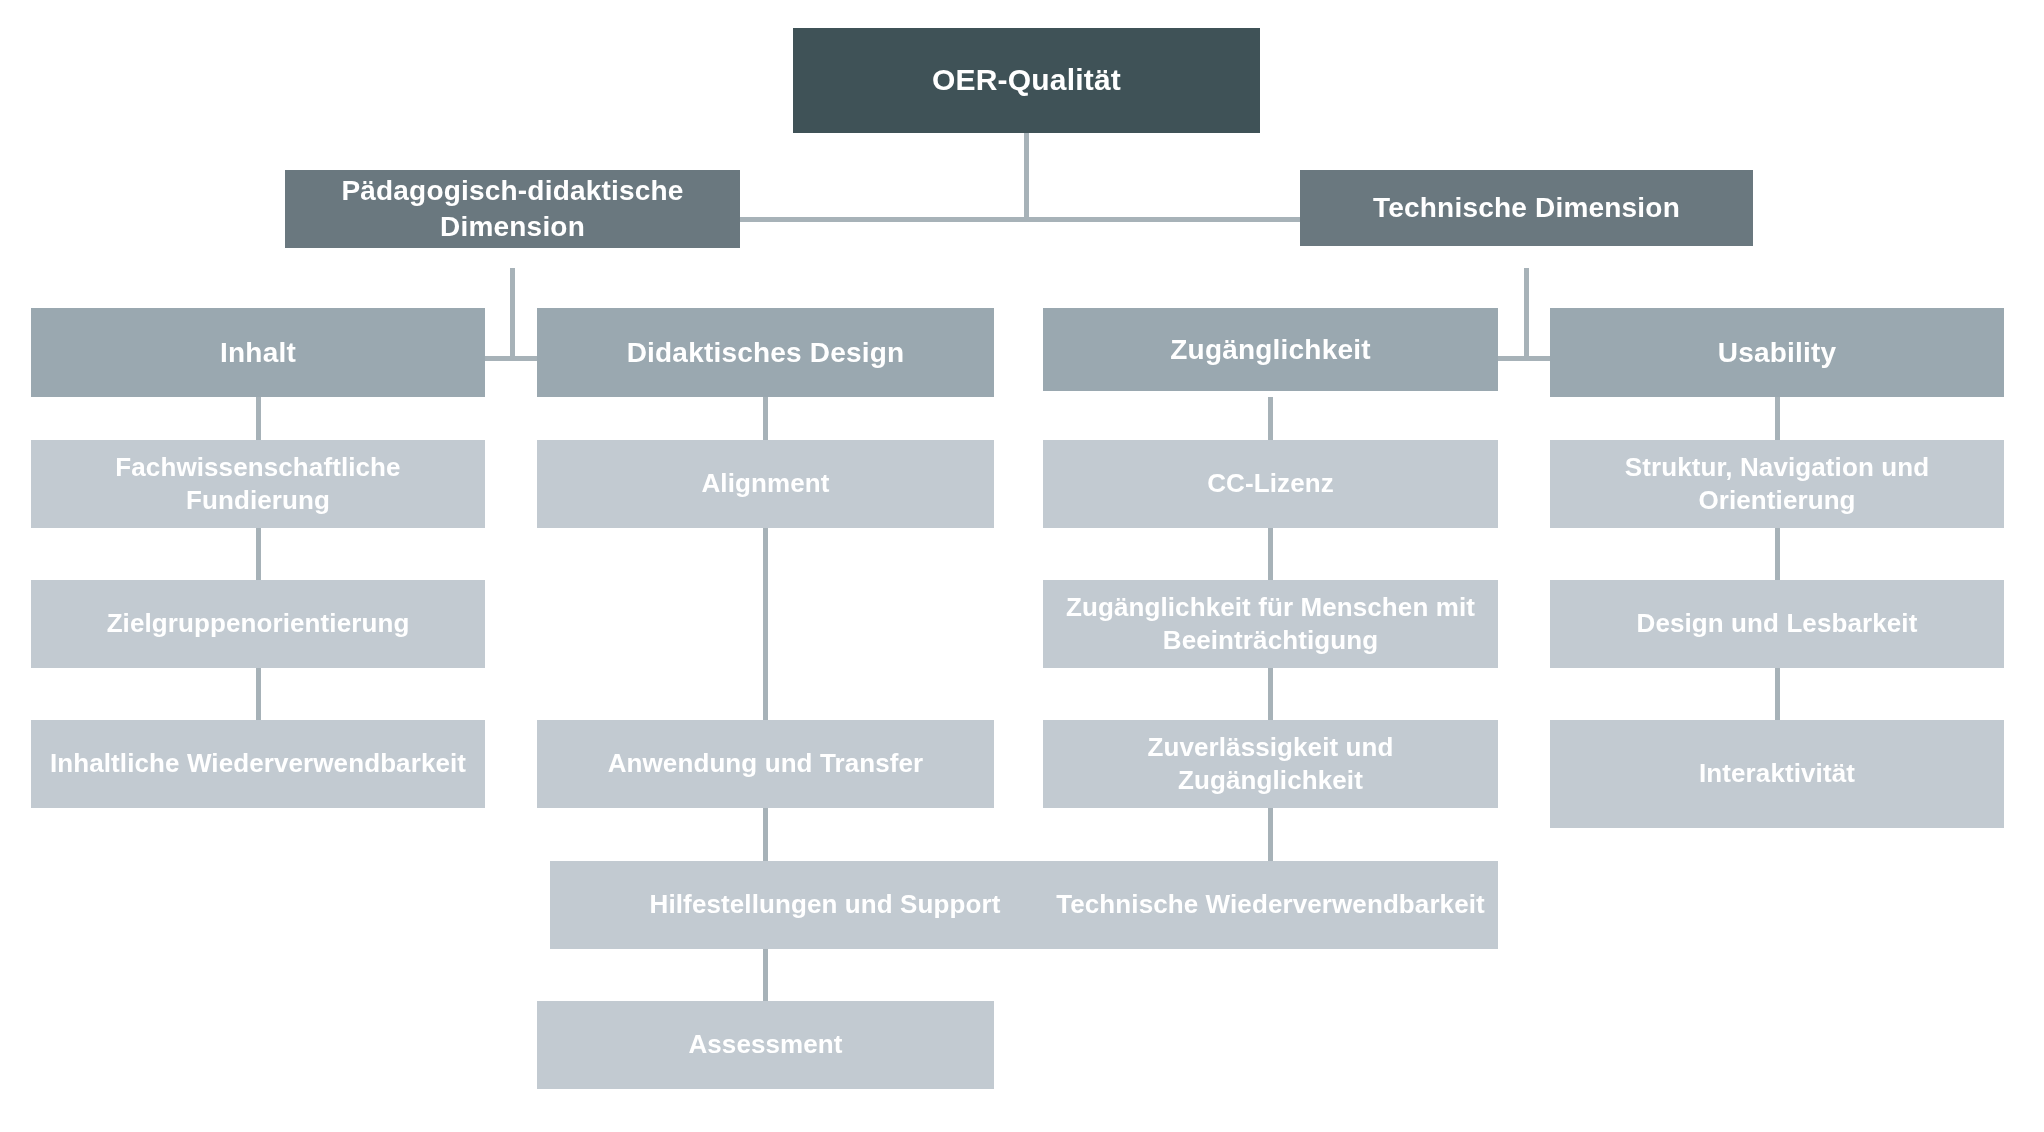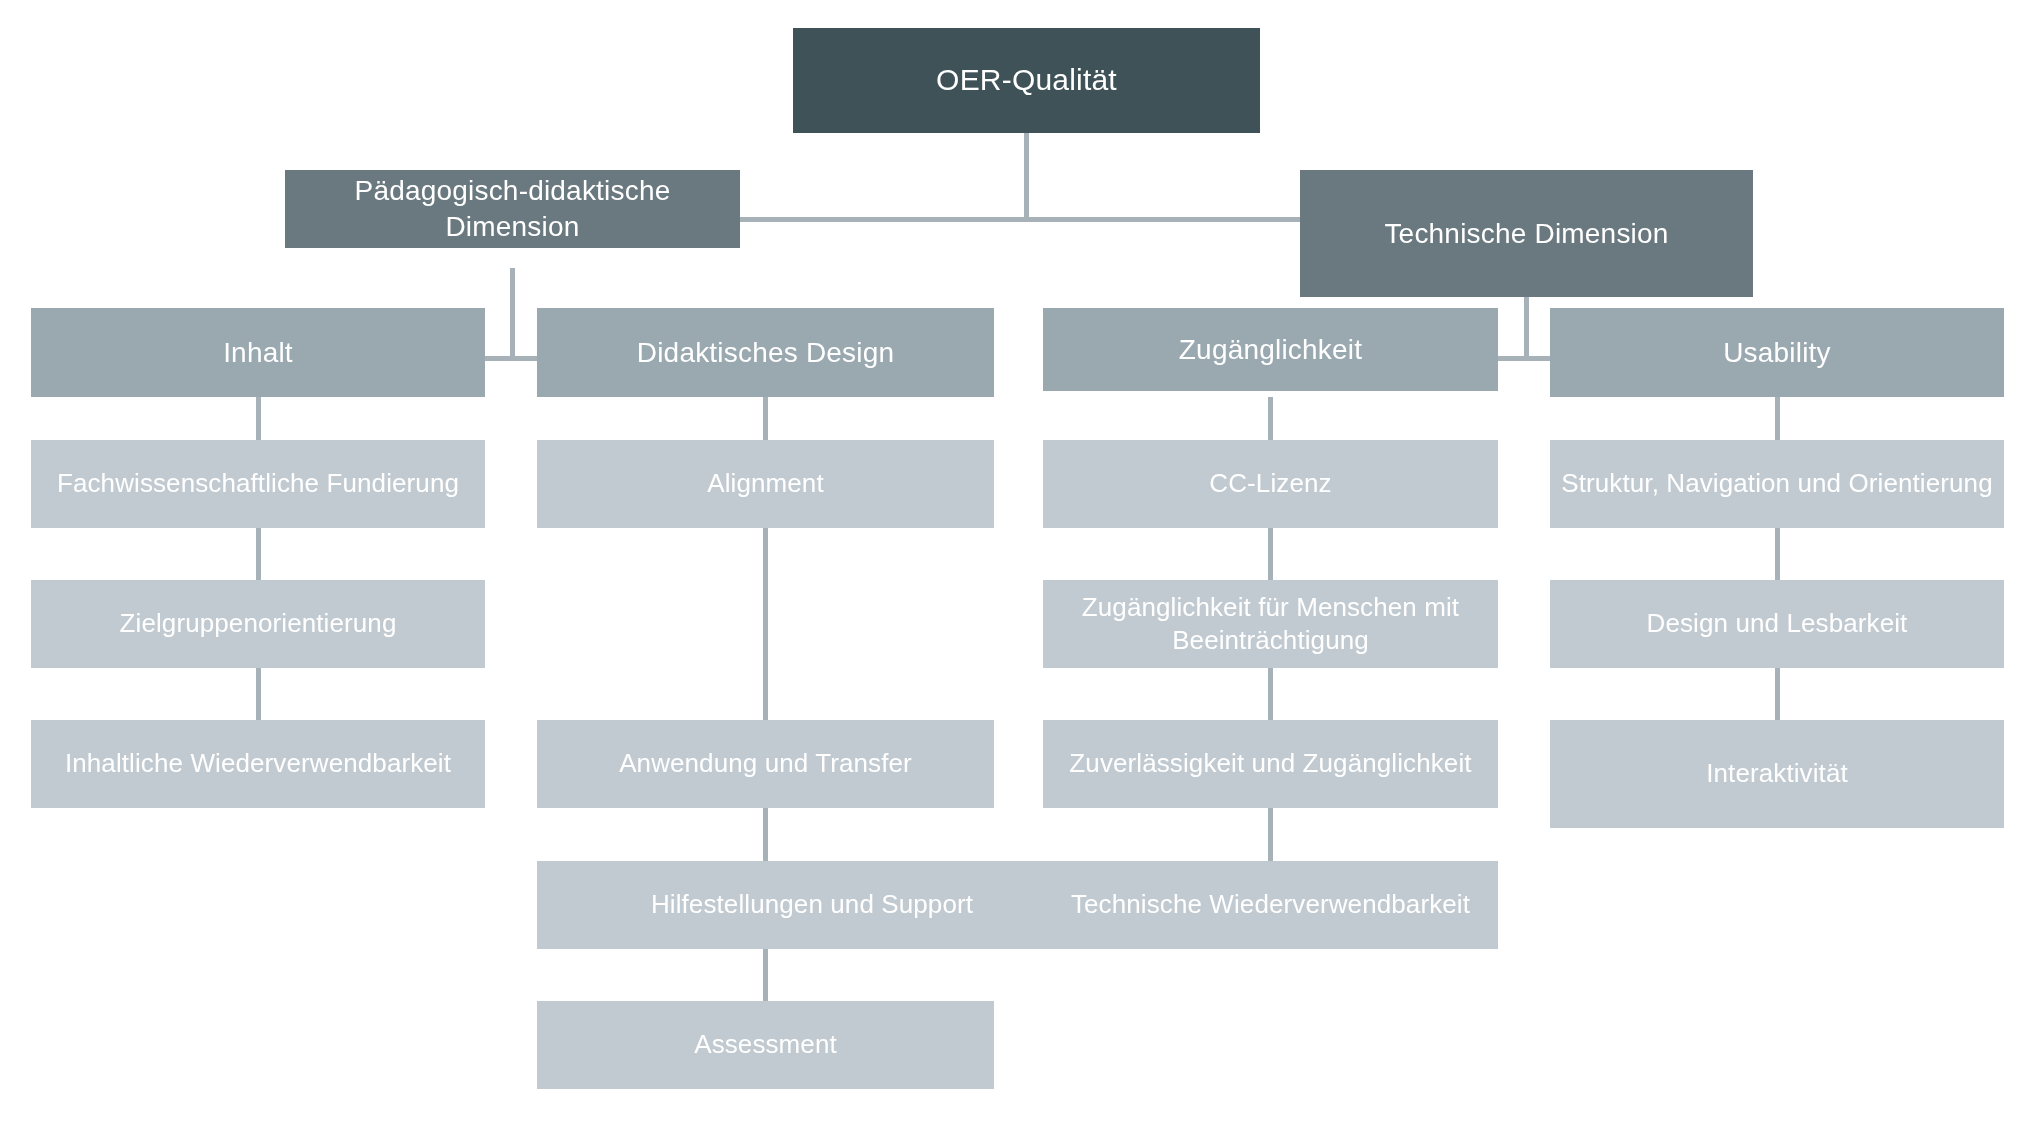--- a/index.html
+++ b/index.html
@@ -15,21 +15,21 @@
     font-family: "Liberation Sans", sans-serif;
     overflow: hidden;
   }
   .node {
     position: absolute;
     display: flex;
     align-items: center;
     justify-content: center;
     text-align: center;
     color: #ffffff;
-    font-weight: normal;
+    font-weight: bold;
     line-height: 1.28;
     box-sizing: border-box;
     padding: 12px 10px;
     z-index: 2;
     white-space: pre-line;
   }
   .lvl1 { background: #3f5257; font-size: 30px; letter-spacing: 0.2px; }
   .lvl2 { background: #6a787f; font-size: 28px; letter-spacing: 0.2px; }
   .lvl3 { background: #9aa8b0; font-size: 28px; letter-spacing: 0.2px; }
   .lvl4 { background: #c2cad1; font-size: 26px; letter-spacing: 0.1px; }
@@ -57,34 +57,34 @@
   <div class="conn h" style="left:1268px; top:356px; width:510px;"></div>
 
   <div class="conn v" style="left:256px; top:397px; height:383px;"></div>
   <div class="conn v" style="left:763px; top:397px; height:659px;"></div>
   <div class="conn v" style="left:1268px; top:397px; height:521px;"></div>
   <div class="conn v" style="left:1775px; top:397px; height:383px;"></div>
 
   <div class="node lvl1" style="left:793px; top:28px; width:467px; height:105px;">OER-Qualität</div>
 
   <div class="node lvl2" style="left:285px; top:170px; width:455px; height:78px;">Pädagogisch-didaktische Dimension</div>
-  <div class="node lvl2" style="left:1300px; top:170px; width:453px; height:127px;">Technische Dimension</div>
+  <div class="node lvl2" style="left:1300px; top:170px; width:453px; height:76px;">Technische Dimension</div>
 
   <div class="node lvl3" style="left:31px; top:308px; width:454px; height:89px;text-align:center;">Inhalt</div>
   <div class="node lvl3" style="left:537px; top:308px; width:457px; height:89px;">Didaktisches Design</div>
   <div class="node lvl3" style="left:1043px; top:308px; width:455px; height:83px;">Zugänglichkeit</div>
   <div class="node lvl3" style="left:1550px; top:308px; width:454px; height:89px;">Usability</div>
 
   <div class="node lvl4" style="left:31px; top:440px; width:454px; height:88px;">Fachwissenschaftliche Fundierung</div>
   <div class="node lvl4" style="left:31px; top:580px; width:454px; height:88px;">Zielgruppenorientierung</div>
   <div class="node lvl4" style="left:31px; top:720px; width:454px; height:88px;">Inhaltliche Wiederverwendbarkeit</div>
 
   <div class="node lvl4" style="left:537px; top:440px; width:457px; height:88px;">Alignment</div>
   <div class="node lvl4" style="left:537px; top:720px; width:457px; height:88px;">Anwendung und Transfer</div>
-  <div class="node lvl4" style="left:537px; top:861px; width:550px; height:88px;">Hilfestellungen und Support</div>
+  <div class="node lvl4" style="left:550px; top:861px; width:550px; height:88px;">Hilfestellungen und Support</div>
   <div class="node lvl4" style="left:537px; top:1001px; width:457px; height:88px;">Assessment</div>
 
   <div class="node lvl4" style="left:1043px; top:440px; width:455px; height:88px;">CC-Lizenz</div>
   <div class="node lvl4" style="left:1043px; top:580px; width:455px; height:88px;">Zugänglichkeit für Menschen mit Beeinträchtigung</div>
   <div class="node lvl4" style="left:1043px; top:720px; width:455px; height:88px;">Zuverlässigkeit und Zugänglichkeit</div>
   <div class="node lvl4" style="left:1043px; top:861px; width:455px; height:88px;">Technische Wiederverwendbarkeit</div>
 
   <div class="node lvl4" style="left:1550px; top:440px; width:454px; height:88px;">Struktur, Navigation und Orientierung</div>
   <div class="node lvl4" style="left:1550px; top:580px; width:454px; height:88px;">Design und Lesbarkeit</div>
   <div class="node lvl4" style="left:1550px; top:720px; width:454px; height:108px;">Interaktivität</div>

